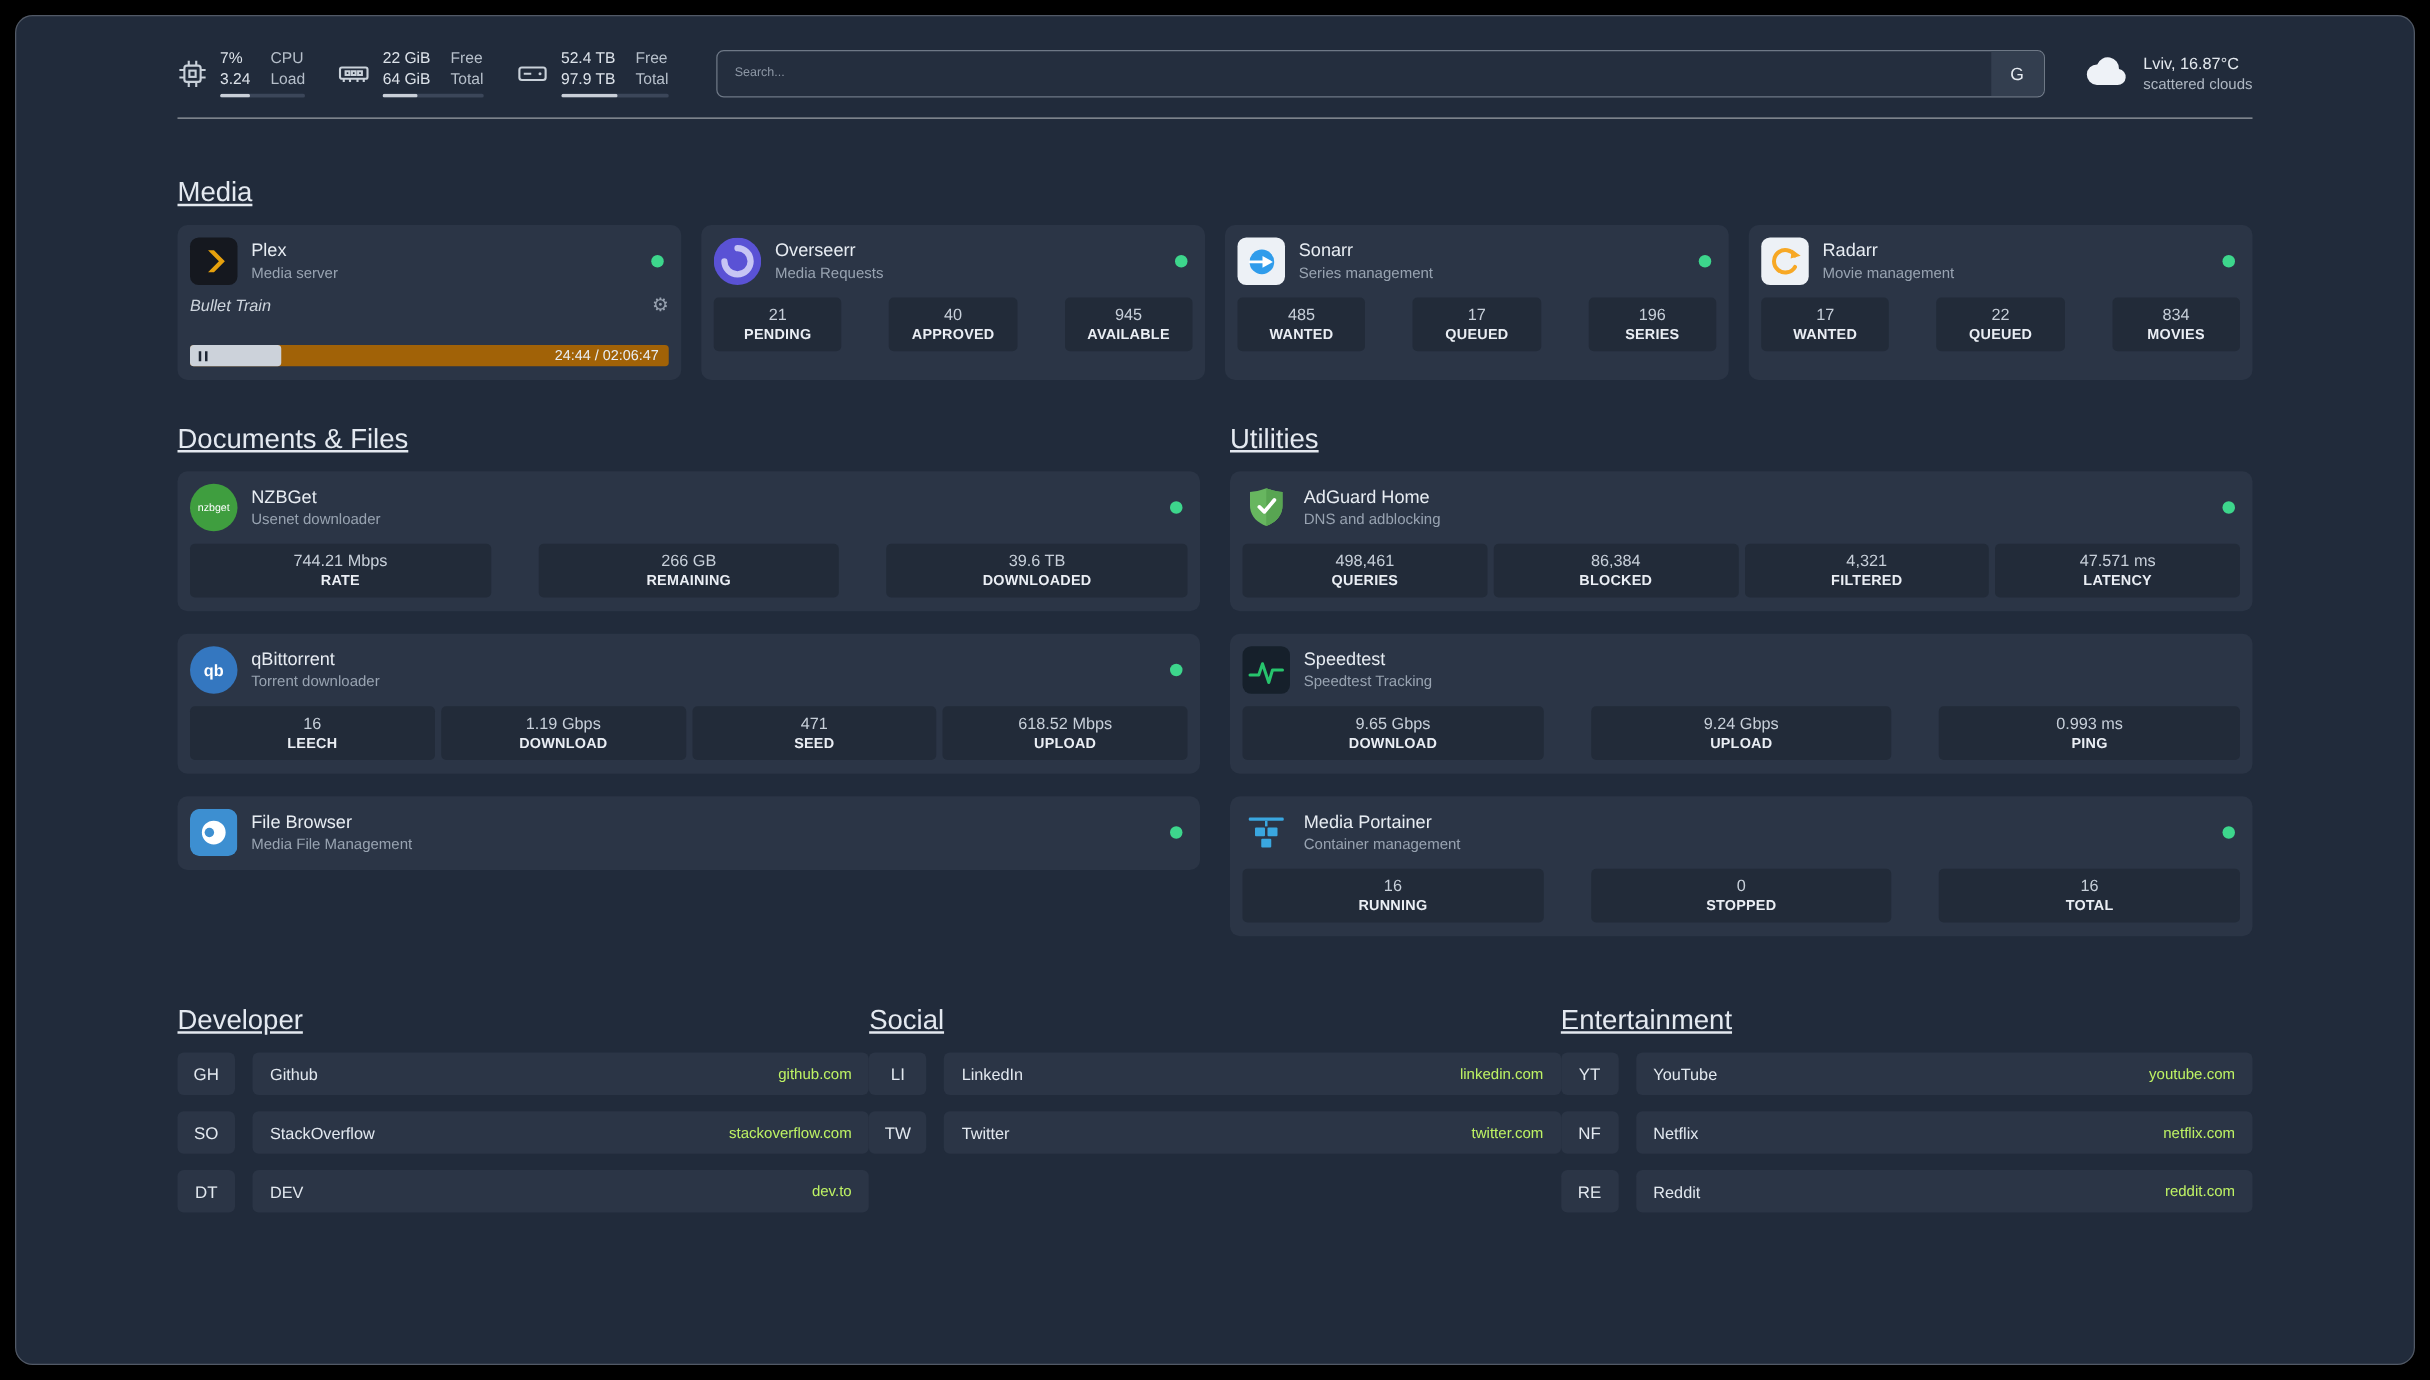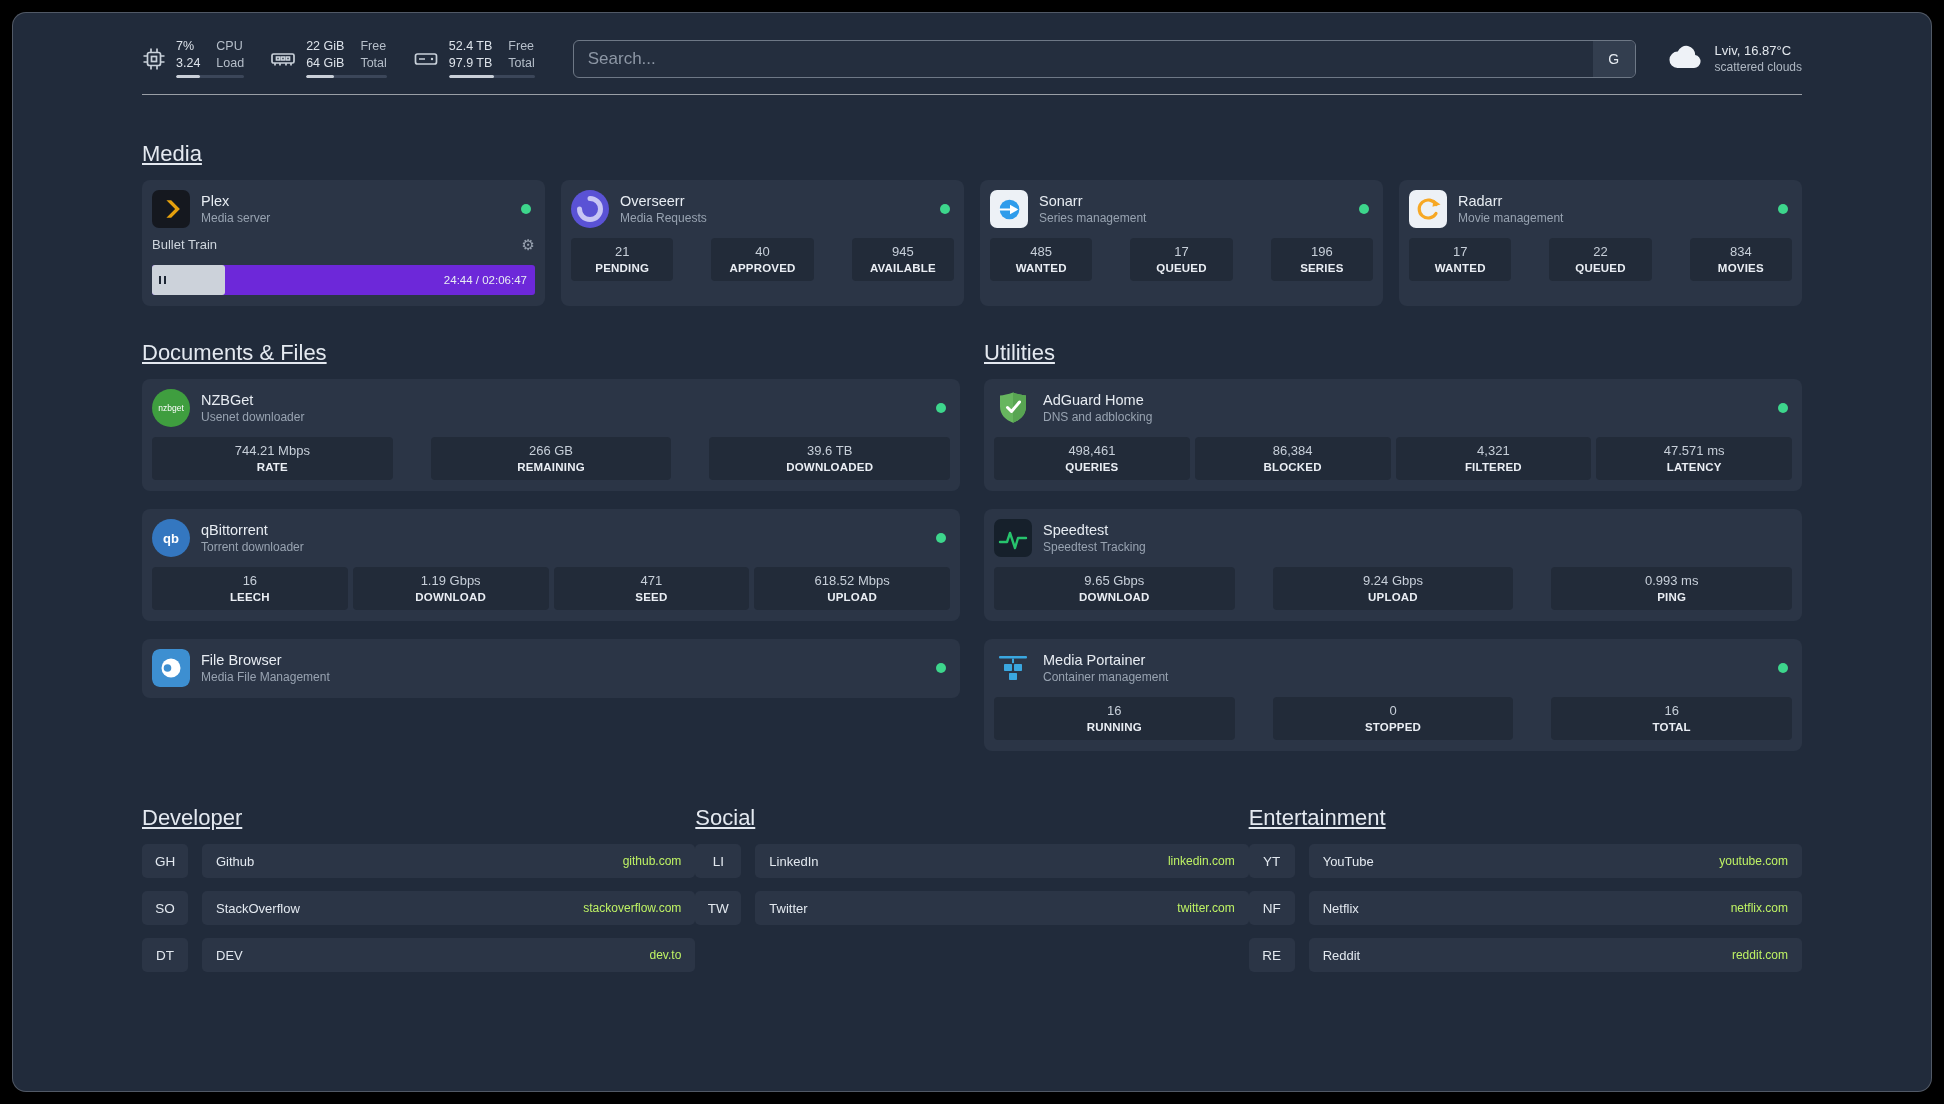--- a/index.html
+++ b/index.html
@@ -27,21 +27,21 @@
     font-size:12.5px;line-height:1.25;}
   .res-grid .num{color:#dde3ea;}
   .res-grid .lab{color:#b6bfca;}
   .res-bar{height:3px;background:#3b4659;border-radius:2px;margin-top:4px;
     position:relative;overflow:hidden;}
   .res-bar i{position:absolute;left:0;top:0;bottom:0;background:#c9cfd8;border-radius:2px;}
 
   .search{flex:1;margin:0 32px 0 12px;height:38px;display:flex;align-items:stretch;
     background:#242e3e;border:1px solid #6e7886;border-radius:6px;overflow:hidden;}
   .search input{flex:1;background:transparent;border:0;outline:0;color:#dfe5ec;
-    padding:0 14px;font-size:17px;font-family:inherit;}
+    padding:0 14px;font-size:10px;font-family:inherit;}
   .search input::placeholder{color:#8d97a5;}
   .search-btn{width:42px;border:0;background:#333e4f;color:#e6ebf1;font-size:14px;
     display:flex;align-items:center;justify-content:center;cursor:pointer;font-family:inherit;}
 
   .weather{display:flex;align-items:center;gap:11px;}
   .weather .w1{font-size:13px;color:#e3e8ee;}
   .weather .w2{font-size:12px;color:#aeb7c2;margin-top:2px;}
 
   .divider{height:1px;background:rgba(255,255,255,.55);margin-top:16px;}
 
@@ -62,23 +62,23 @@
 
   .stats{display:grid;gap:5px;margin-top:10px;}
   .c3{grid-template-columns:repeat(3,1fr);gap:38px;}
   .c4{grid-template-columns:repeat(4,1fr);}
   .stat{background:var(--tile);border-radius:4px;text-align:center;padding:6px 4px 7px;}
   .stat .v{font-size:13px;color:var(--val);white-space:nowrap;}
   .stat .l{font-size:11.5px;font-weight:700;color:#eaeef4;margin-top:3px;letter-spacing:.2px;}
 
   
   .np-row{display:flex;align-items:center;justify-content:space-between;margin-top:9px;}
-  .np-title{font-size:13px;color:#ced5dd;}
+  .np-title{font-size:13px;color:#ced5dd;font-style:italic;}
   .gear{color:#98a2b0;font-size:15px;cursor:pointer;line-height:1;}
-  .player{position:relative;height:30px;background:#6d28d9;border-radius:3px;margin-top:13px;}
+  .player{position:relative;height:17px;background:#a16207;border-radius:3px;margin-top:24px;}
   .pfill{position:absolute;left:0;top:0;bottom:0;background:#ccd2da;border-radius:3px;
     display:flex;align-items:center;padding-left:7px;cursor:pointer;}
   .pbar{display:inline-block;width:2px;height:8px;background:#1c2533;margin-right:2.5px;}
   .ptime{position:absolute;right:8px;top:50%;transform:translateY(-50%);
     font-size:11.5px;color:#e8edf3;white-space:nowrap;}
 
   .two-col{display:grid;grid-template-columns:1fr 1fr;gap:24px;margin-top:34px;}
   .col .card{margin-bottom:18px;}
   .col .card:last-child{margin-bottom:0;}
 

